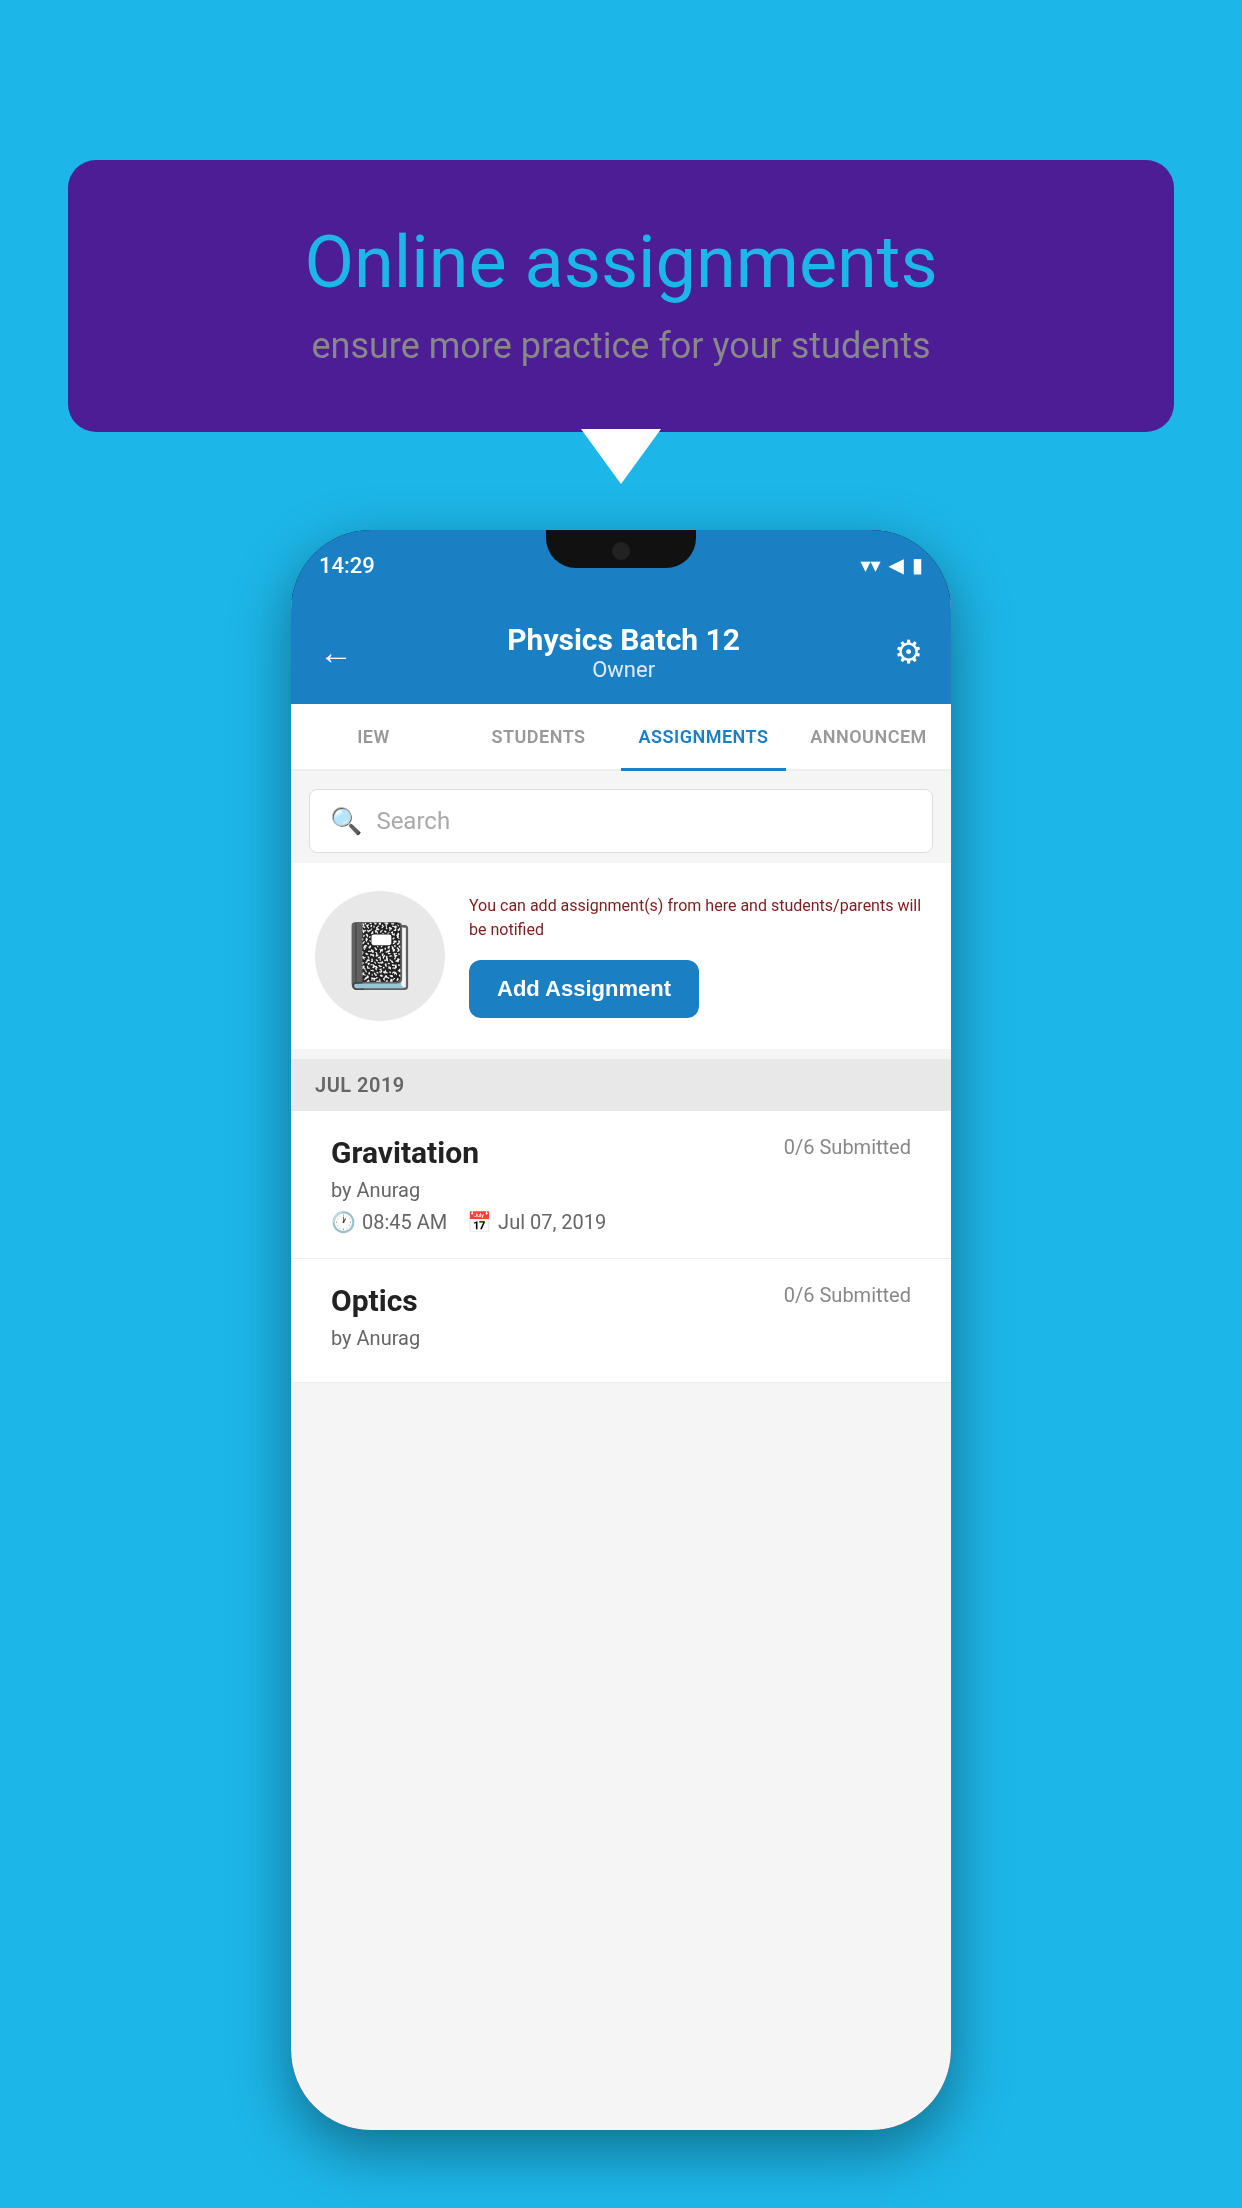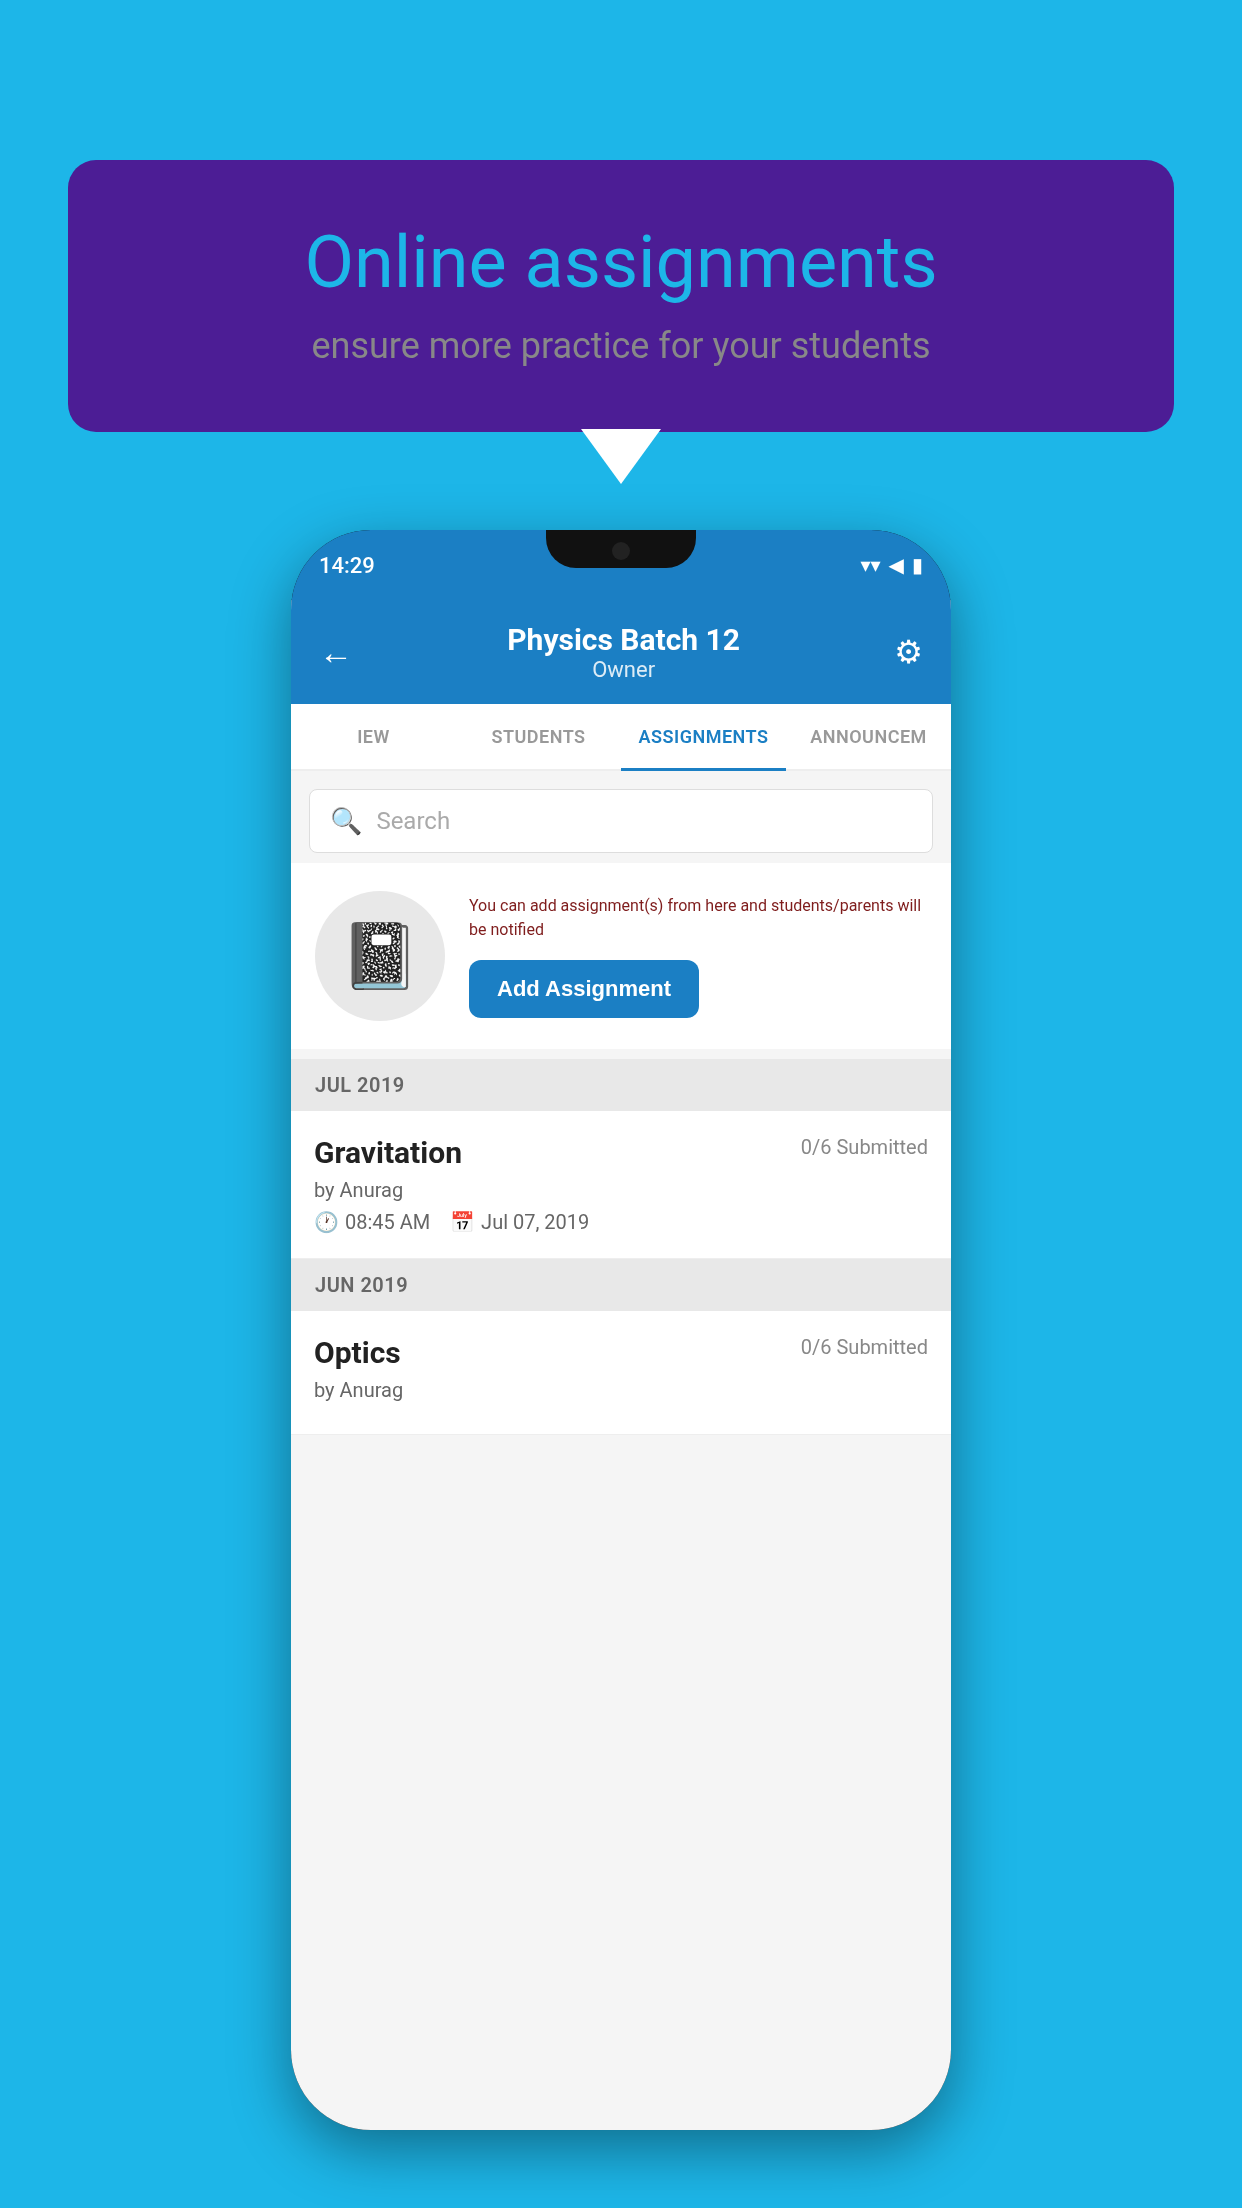--- a/index.html
+++ b/index.html
@@ -284,21 +284,21 @@
       padding: 14px 24px;
       font-size: 20px;
       font-weight: 600;
       color: #666;
       letter-spacing: 0.5px;
     }
 
     
     .assignment-item {
       background: white;
-      padding: 24px 23px;
+      padding: 24px 40px;
       border-bottom: 1px solid #eee;
     }
 
     .assignment-top {
       display: flex;
       justify-content: space-between;
       align-items: flex-start;
       margin-bottom: 8px;
     }
 
@@ -408,21 +408,20 @@
             <span class="meta-icon">🕐</span>
             <span>08:45 AM</span>
           </div>
           <div class="meta-item">
             <span class="meta-icon">📅</span>
             <span>Jul 07, 2019</span>
           </div>
         </div>
       </div>
 
-      <div class="section-header">JUN 2019</div>
       <div class="assignment-item">
         <div class="assignment-top">
           <span class="assignment-name">Optics</span>
           <span class="assignment-submitted">0/6 Submitted</span>
         </div>
         <div class="assignment-author">by Anurag</div>
       </div>
 
     </div>
   </div>

